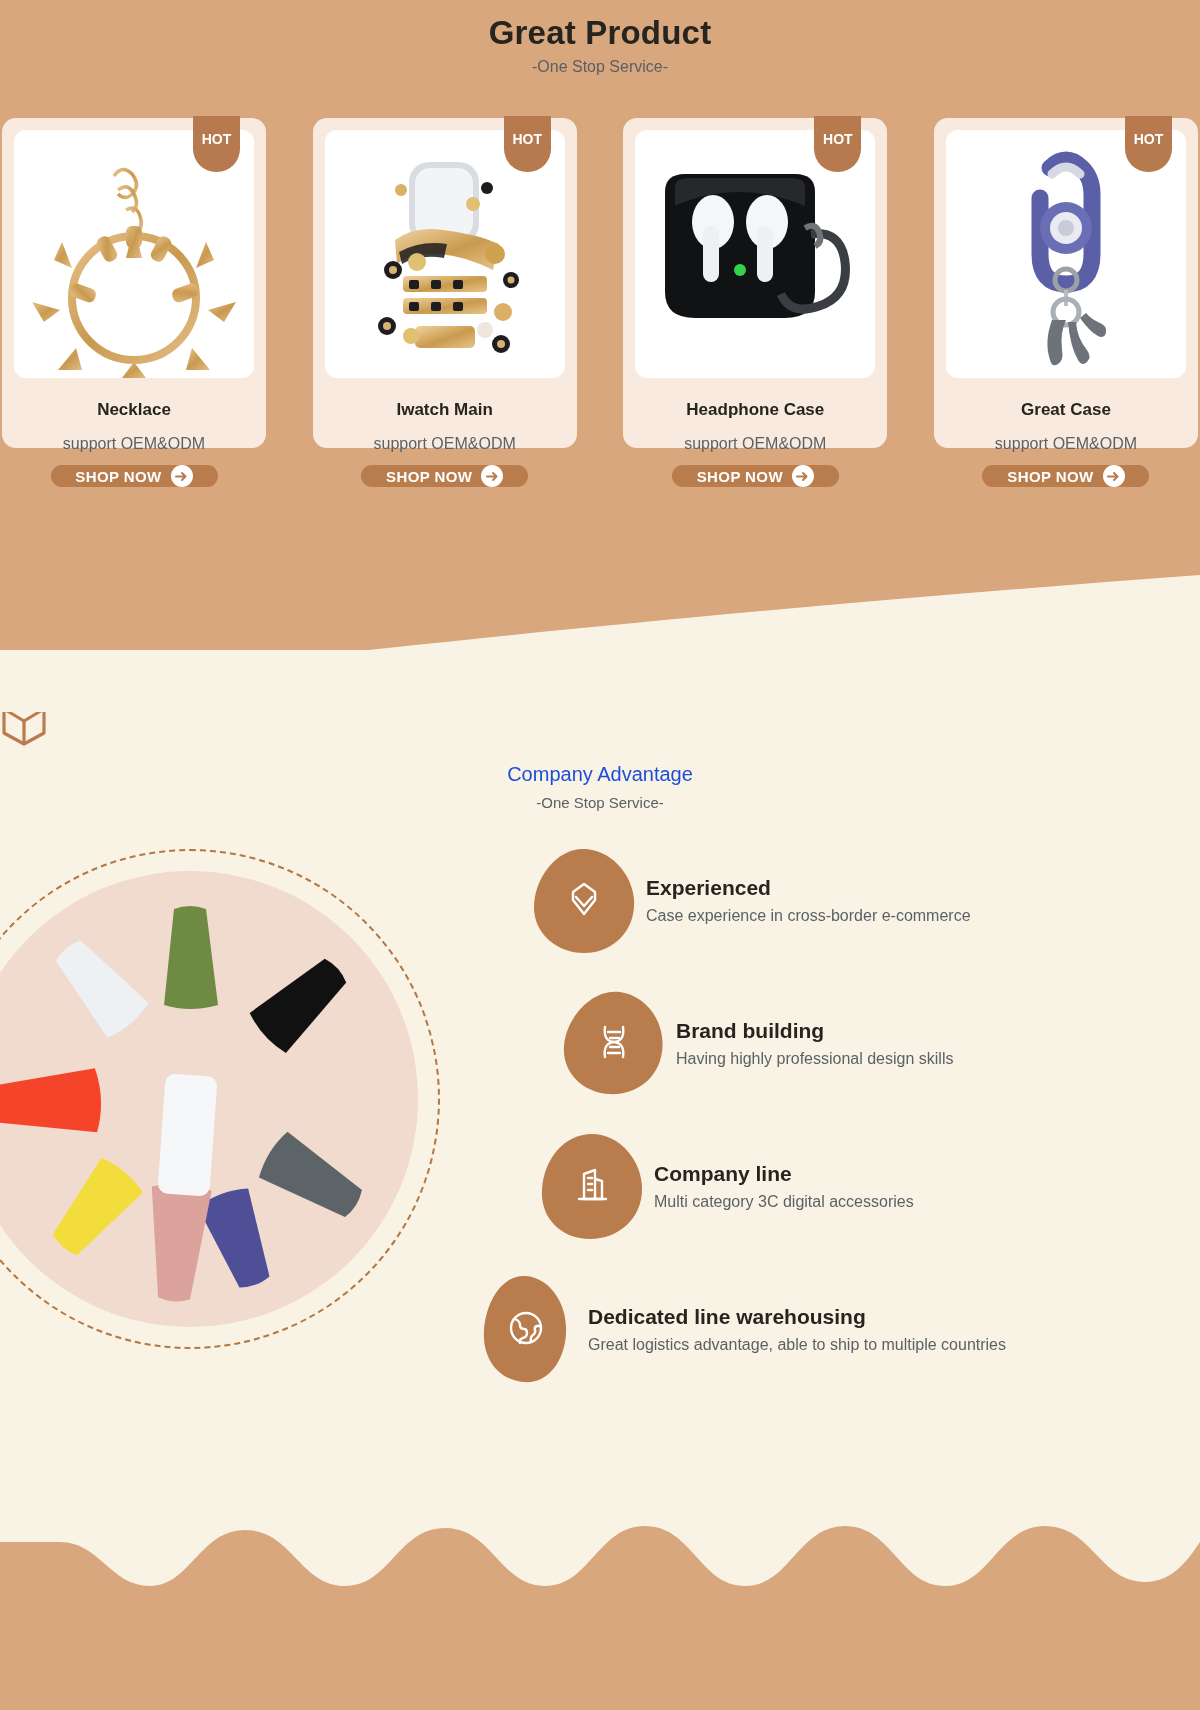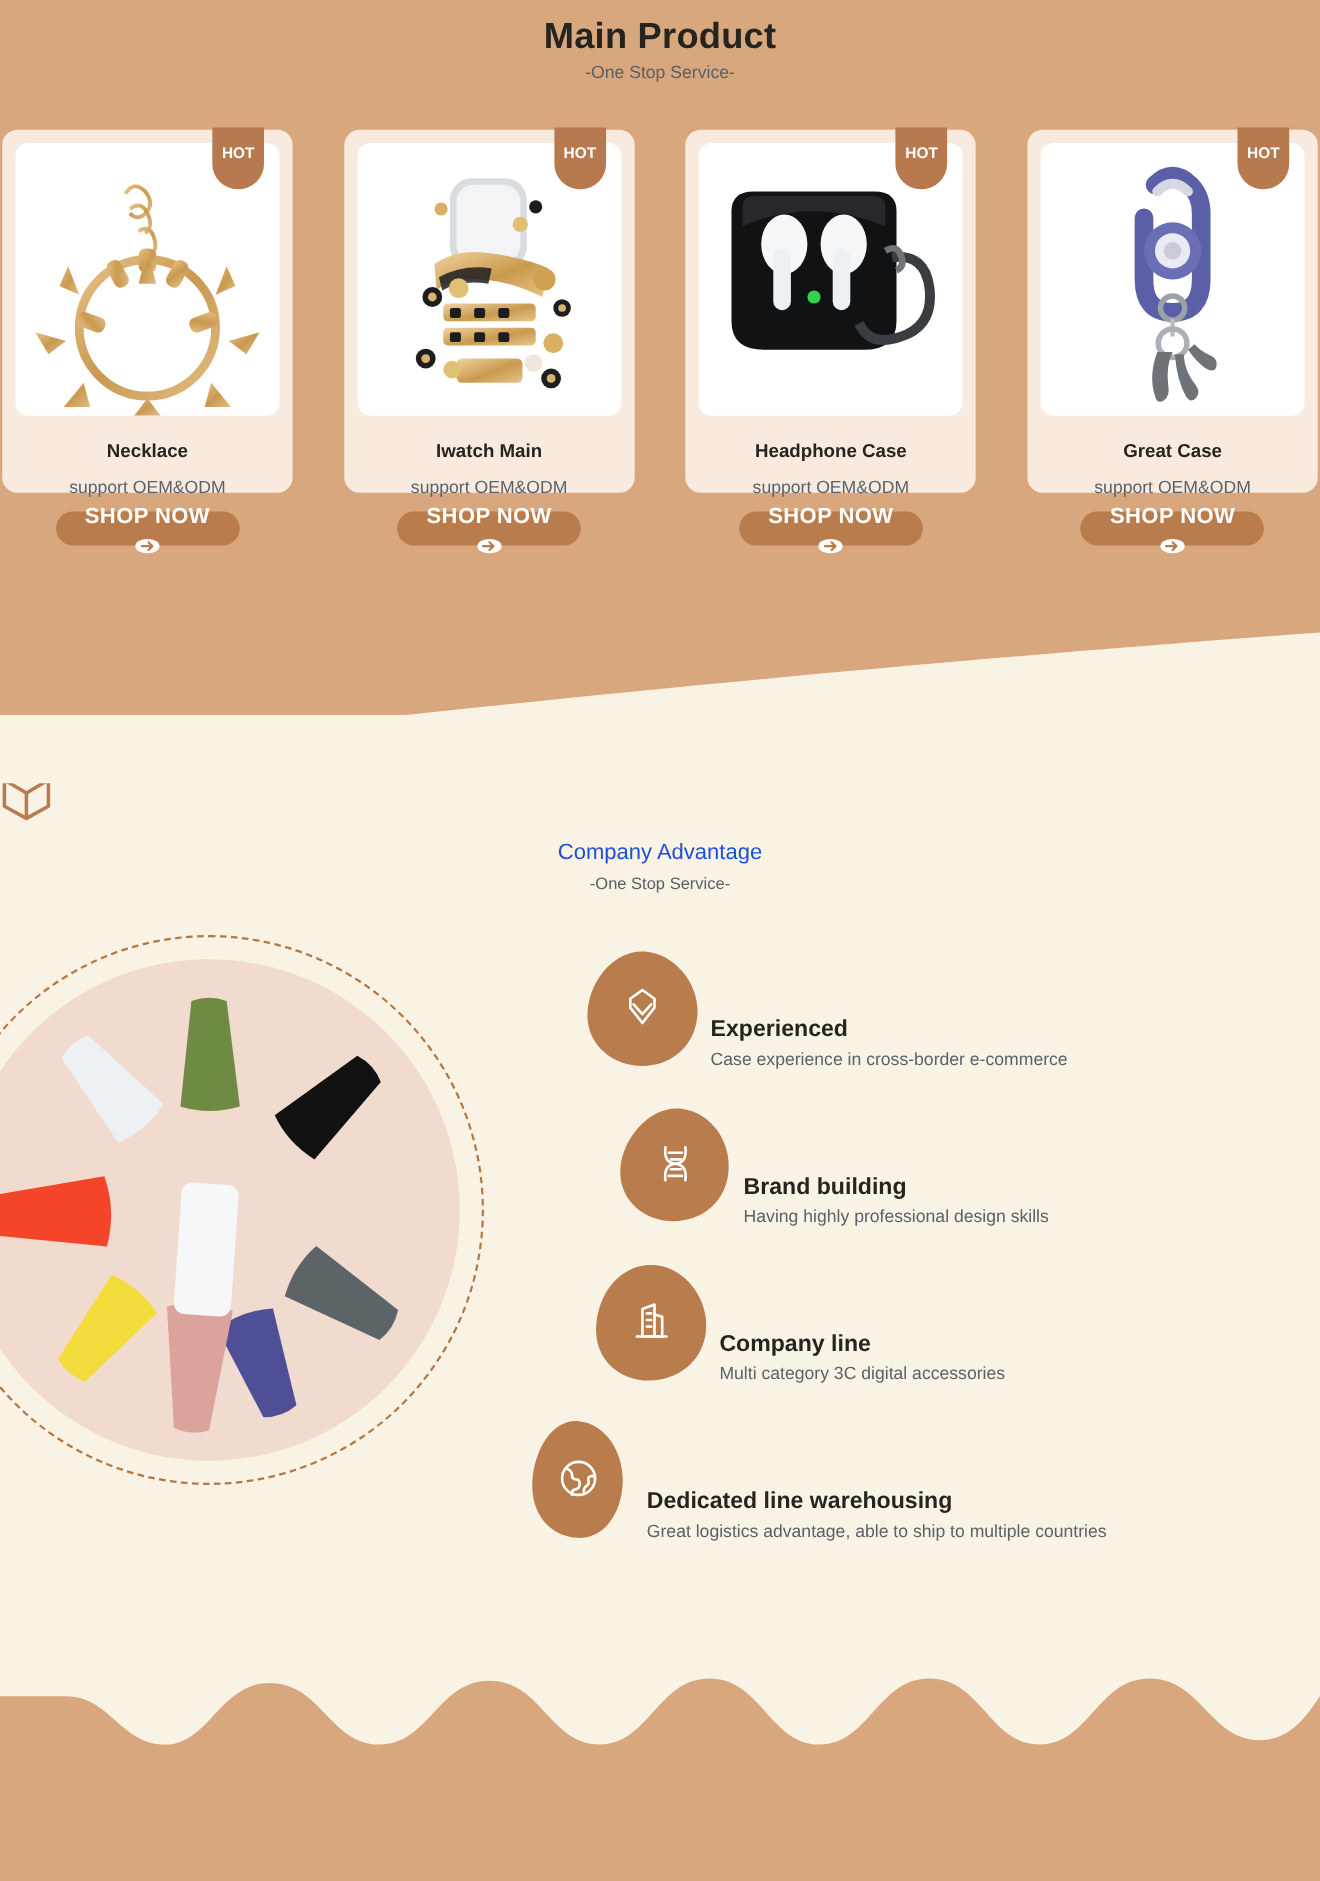--- a/index.html
+++ b/index.html
@@ -40,23 +40,22 @@
     color:#fff; font-size:14px; font-weight:bold;
     display:flex; align-items:flex-start; justify-content:center;
     padding-top:15px; z-index:4;
   }
   .prod-name{ font-size:17px; font-weight:bold; color:#26241f; margin-top:22px; }
   .prod-sub{ font-size:16px; color:#5c6166; margin-top:15px; }
   .shop-btn{
     margin-top:12px; width:167px; height:31px; border-radius:16px;
     background:#b97c4c; color:#fff; border:none;
     display:flex; align-items:center; justify-content:center; gap:9px;
-    font-size:20px; font-weight:bold; letter-spacing:.4px; cursor:pointer;
+    font-size:15px; font-weight:bold; letter-spacing:.4px; cursor:pointer;
     font-family:"Liberation Sans", sans-serif;
-    flex-direction:column;
   }
   .arrow-circle{
     width:22px;height:22px;border-radius:50%;background:#fff;
     display:flex;align-items:center;justify-content:center;
   }
   .arrow-circle svg{ display:block; }
 
   
   .wave-top{
     position:absolute; left:0; bottom:-1px; width:1200px; height:160px;
@@ -82,21 +81,21 @@
     position:absolute; left:0; top:0; width:500px; height:500px;
     border:2px dashed #b5763f; border-radius:50%;
   }
   .inner-circle{
     position:absolute; left:22px; top:22px; width:456px; height:456px;
     border-radius:50%; background:#f1dbce; overflow:hidden;
   }
 
   
   .adv-list{ position:absolute; left:470px; top:0; width:700px; }
-  .adv-item{ display:flex; align-items:flex-end; position:relative; height:143px; }
+  .adv-item{ display:flex; align-items:center; position:relative; height:143px; }
   .blob{
     width:112px; height:112px; flex:0 0 112px;
     display:flex;align-items:center;justify-content:center;
     position:relative;
   }
   .blob svg.bg{ position:absolute; inset:0; }
   .blob .glyph{ position:relative; z-index:2; }
   .adv-text{ margin-left:6px; }
   .adv-h{ font-size:21px; font-weight:bold; color:#26241f; }
   .adv-p{ font-size:16px; color:#5c6166; margin-top:7px; }
@@ -111,21 +110,21 @@
   .scallop{
     position:absolute; left:0; bottom:0; width:1200px; height:240px;
   }
 </style>
 </head>
 <body>
 
 <div class="product-section">
 
   <div class="section-head">
-    <div class="main-title">Main Product</div>
+    <div class="main-title">Great Product</div>
     <div class="main-sub">-One Stop Service-</div>
   </div>
 
   <div class="cards">
 
     <div class="card">
       <div class="card-img">
         <svg width="240" height="248" viewBox="0 0 240 248">
           <defs>
             <linearGradient id="gold1" x1="0" y1="0" x2="1" y2="1">

